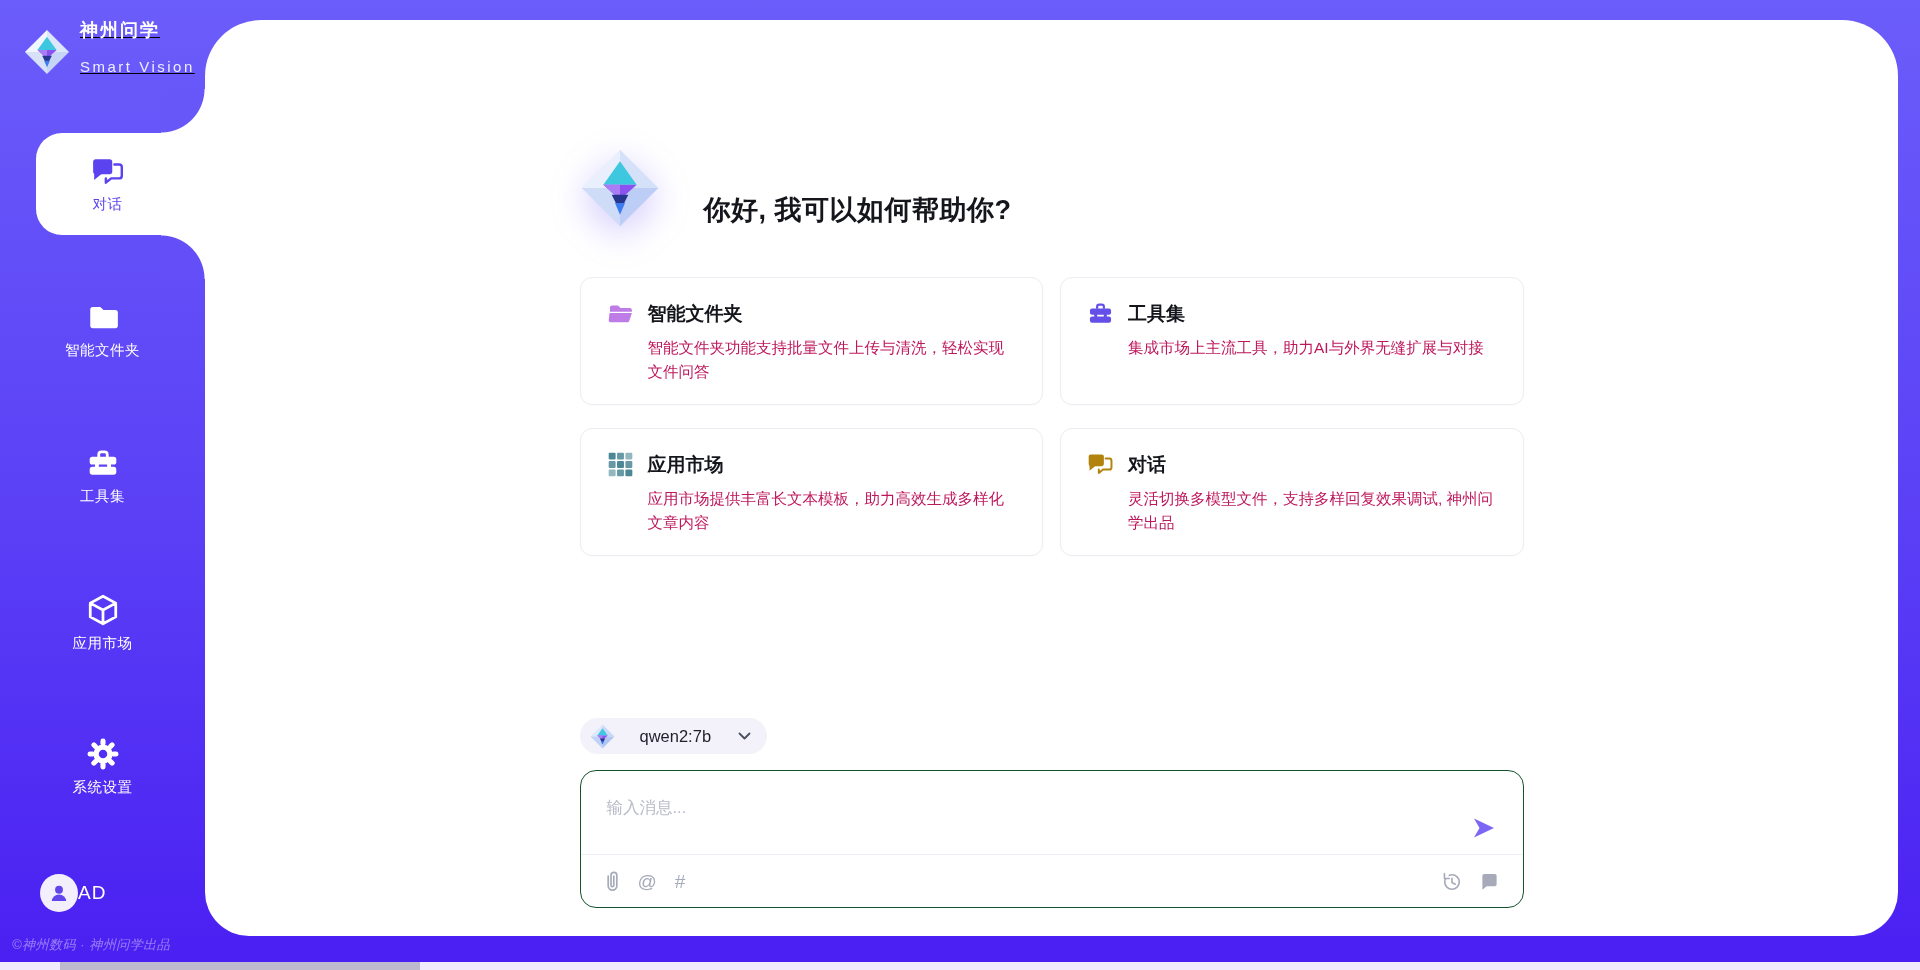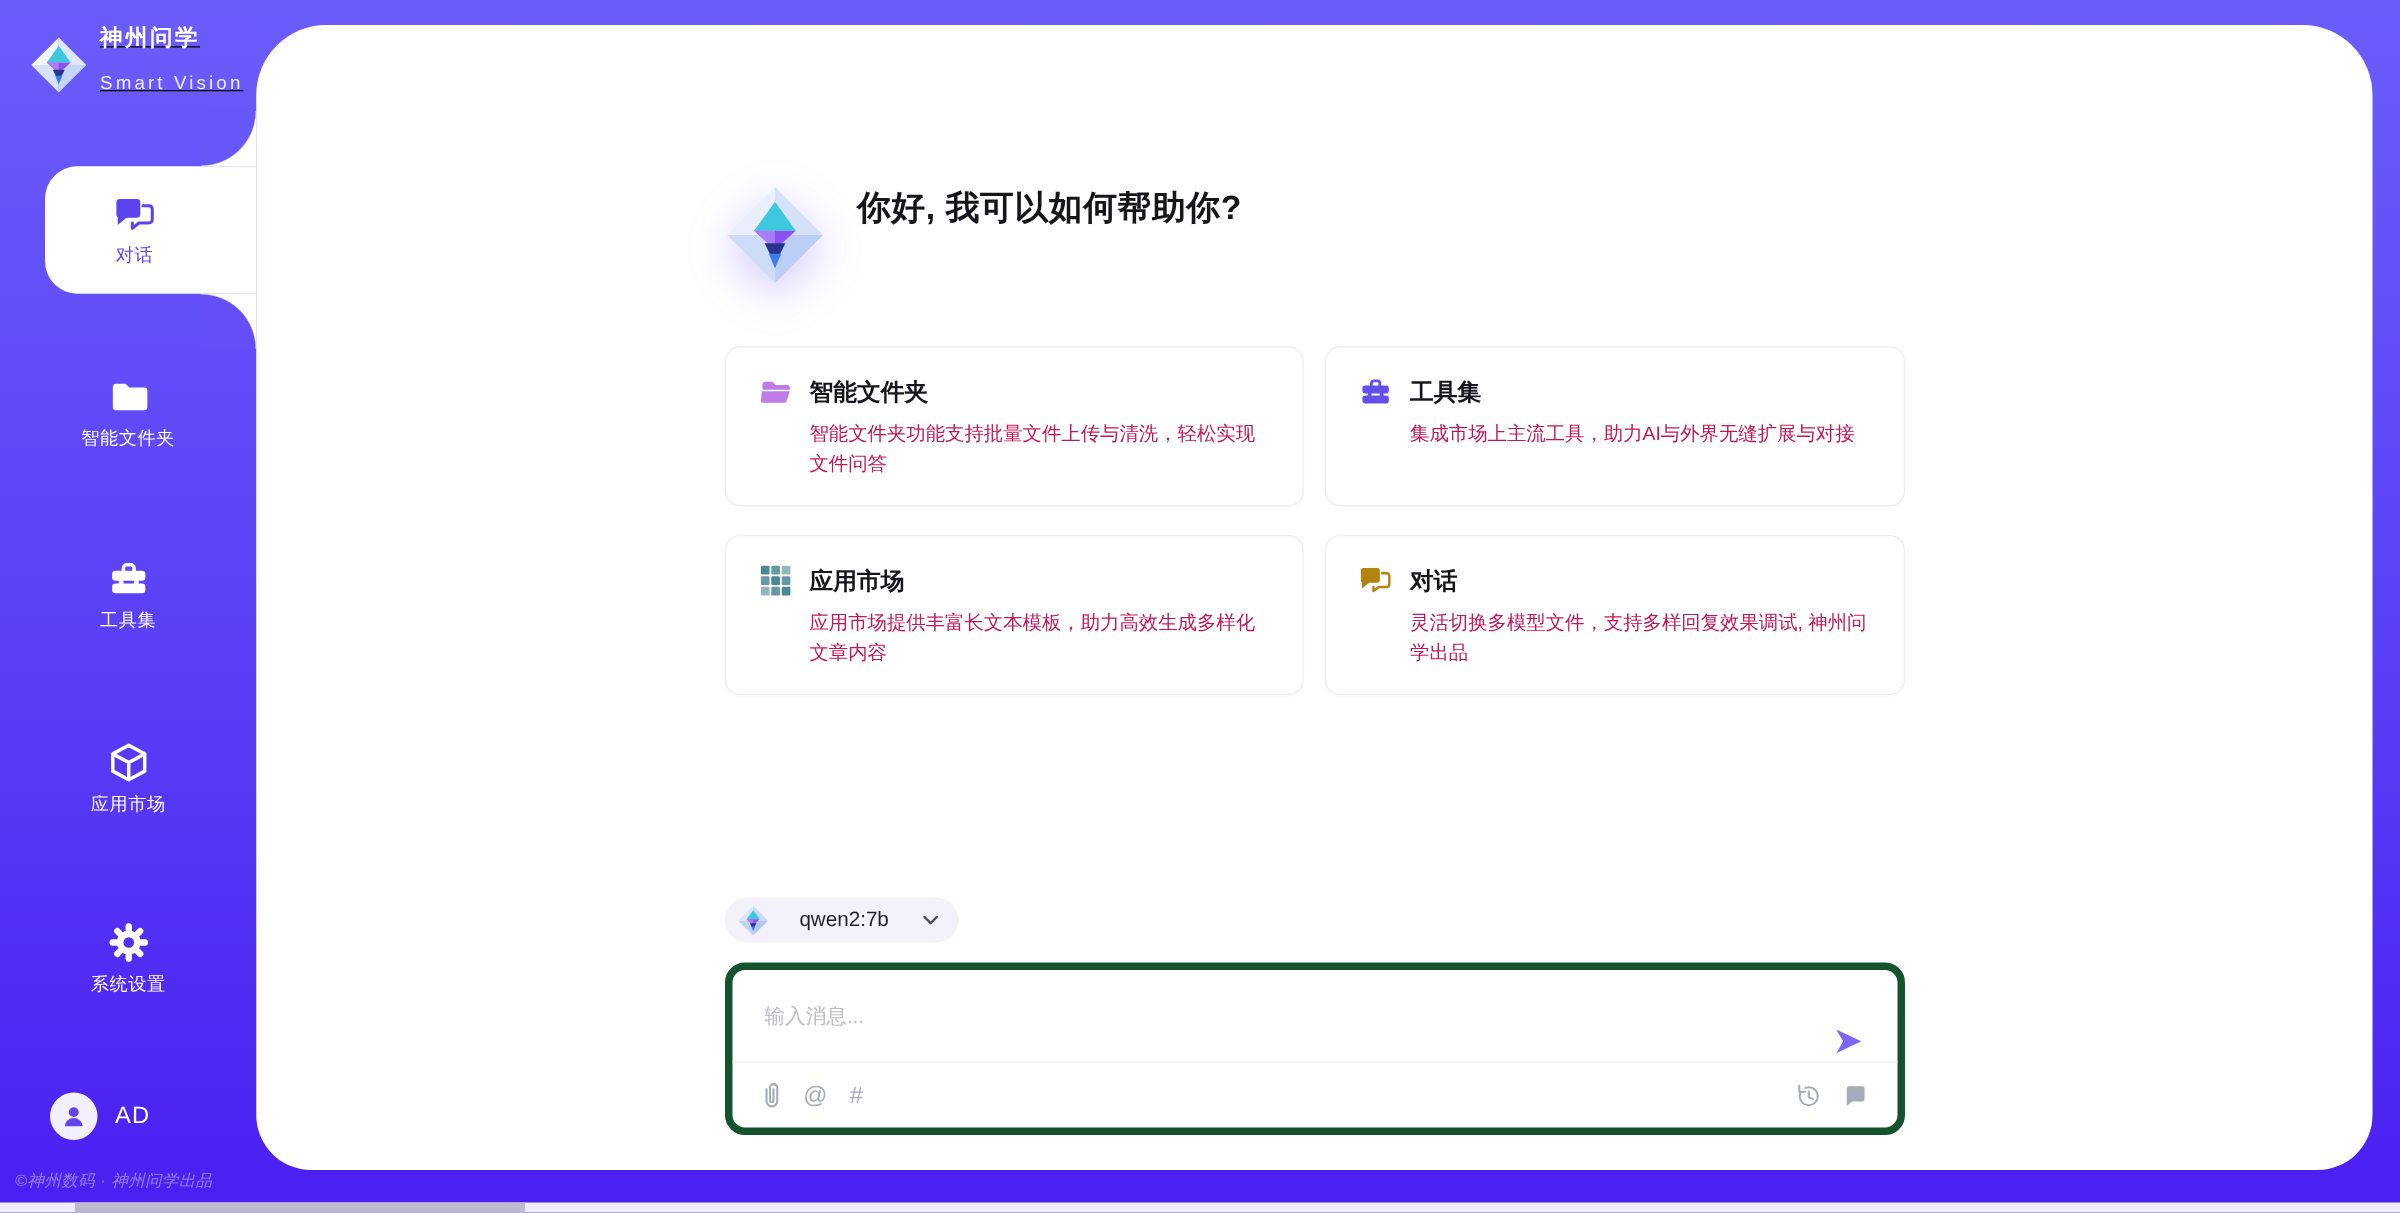--- a/index.html
+++ b/index.html
@@ -33,34 +33,34 @@
   }
   .nav-item {
     position:absolute; left:0; width:205px; height:76px;
     display:flex; flex-direction:column; align-items:center; justify-content:center;
     gap:7px; color:#fff; cursor:pointer;
   }
   .nav-label { font-size:14.5px; letter-spacing:0.5px; }
   .nav-tab .nav-label { color:#5b43f0; font-weight:400; }
   .nav-icon { width:34px; height:34px; display:block; }
 
-  .user { position:absolute; left:40px; top:874px; display:flex; align-items:center; gap:14px; cursor:pointer; }
+  .user { position:absolute; left:40px; top:874px; display:flex; align-items:center; cursor:pointer; }
   .avatar { width:38px; height:38px; border-radius:50%; background:#f4effc; display:flex; align-items:center; justify-content:center; }
   .user-initials { color:#fff; font-size:19px; letter-spacing:1px; }
 
   .footer-credit { position:absolute; left:12px; bottom:16px; color:rgba(255,255,255,0.42); font-size:13px; letter-spacing:0.5px;font-style:italic; }
 
   
   .panel {
     position:absolute; left:205px; top:20px; right:22px; bottom:34px;
     background:#fff; border-radius:56px 56px 44px 44px;
   }
   .content { position:absolute; left:50%; transform:translateX(-50%); width:944px; height:100%; }
 
-  .greeting { position:absolute; top:128px; left:0; display:flex; align-items:flex-start; gap:26px; }
+  .greeting { position:absolute; top:128px; left:0; display:flex; align-items:flex-end; gap:44px; }
   .greeting svg { width:80px; height:80px; filter:drop-shadow(0 10px 18px rgba(124,96,246,0.35)); }
   .greeting h1 { font-size:27px; font-weight:800; color:#15161c; letter-spacing:0.5px; }
 
   .cards { position:absolute; top:257px; left:0; right:0; display:grid; grid-template-columns:1fr 1fr; column-gap:17px; row-gap:23px; }
   .card {
     height:128px; background:#fff; border:1px solid #ececf3; border-radius:12px;
     padding:22px 26px; cursor:pointer; box-shadow:0 1px 2px rgba(30,30,60,0.02);
   }
   .card-head { display:flex; align-items:center; gap:14px; }
   .cicon { width:27px; height:27px; display:block; }
@@ -70,21 +70,21 @@
   .pill {
     position:absolute; top:698px; left:0; height:36px; padding:0 16px 0 10px;
     background:#f3f2fa; border-radius:18px; display:inline-flex; align-items:center; gap:25px; cursor:pointer;
   }
   .pill svg.logo { width:25px; height:25px; }
   .pill .model-name { font-size:16.5px; color:#1f2029; }
   .pill svg.chev { width:13px; height:8px; margin-left:2px; }
 
   .inputbox {
     position:absolute; top:750px; left:0; right:0; height:138px;
-    background:#fff; border:6px solid #14532d; border-radius:16px;
+    background:#fff; border:1px solid #14532d; border-radius:16px;
   }
   .inputbox textarea {
     position:absolute; top:0; left:0; width:calc(100% - 90px); height:84px;
     border:none; outline:none; resize:none; background:transparent;
     padding:26px 0 0 26px; font-family:inherit; font-size:16.5px; color:#25262e;
   }
   .inputbox textarea::placeholder { color:#b8bbc8; }
   .send-button { position:absolute; top:44px; right:24px; width:28px; height:26px; border:none; background:transparent; cursor:pointer; padding:0; }
   .send-button svg { width:26px; height:22px; display:block; }
   .input-toolbar {

